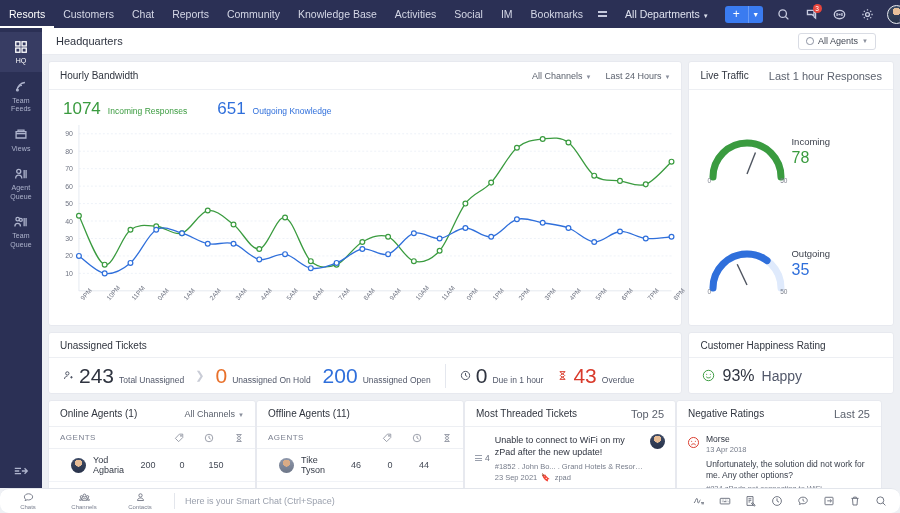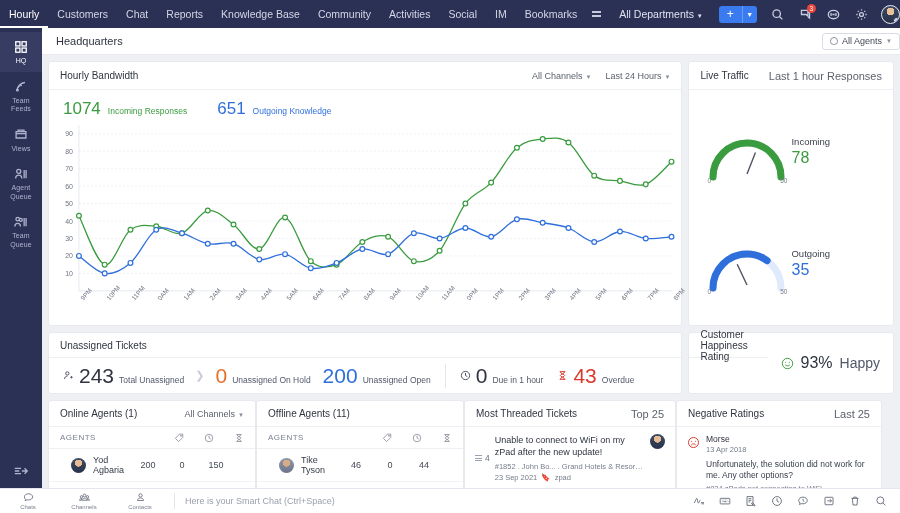--- a/index.html
+++ b/index.html
@@ -50,21 +50,21 @@
   .rail-item.active { background:#373c63; color:#ffffff; }
   .rail-item .r-ico { height: 15px; display:flex; align-items:center; justify-content:center; }
   .rail-item .r-ico svg { width:14px; height:14px; fill:none; stroke:currentColor; stroke-width:1.5; }
   .rail-label { font-size: 7px; line-height: 8.5px; margin-top: 3px; letter-spacing:.1px; }
   .rail-bottom { margin-top:auto; padding-bottom: 10px; }
   .rail-bottom .r-ico svg { width:16px; height:16px; }
 
   
   .page-head {
     position:absolute; top:28px; left:42px; right:0; height:27px;
-    background:#ffffff; display:flex; align-items:center; padding: 0 0 0 14px;
+    background:#ffffff; display:flex; align-items:center; padding: 0 24px 0 14px;
     border-bottom:1px solid #e9ebf0;
   }
   .page-title { font-size:11px; color:#2f3440; }
   .all-agents-btn {
     margin-left:auto; display:flex; align-items:center; gap:4px;
     border:1px solid #d9dce4; border-radius:3px; height:17px; padding:0 7px;
     font-size:9px; color:#434955; background:#fff; cursor:pointer;
   }
   .ag-ico { width:8px; height:8px; border:1.2px solid #8d93a3; border-radius:50% 50% 45% 45%; }
 
@@ -108,21 +108,21 @@
   .g-scale span { font-size:6.5px; color:#7a7f8b; }
   .g-meta { }
   .g-name { font-size:9.5px; color:#3d424d; margin-bottom:2px; }
   .g-val { font-size:16px; }
   .g-val.green { color:#3a9b3f; }
   .g-val.blue { color:#2f6fdb; }
 
   
   .row2 { display:flex; gap:6px; height:62px; margin-top:6px; }
   .unassigned { width:636px; display:flex; flex-direction:column; }
-  .happiness { width:206px; display:flex; }
+  .happiness { width:206px; display:flex; flex-direction:column; }
   .ua-head { height:25px; display:flex; align-items:center; padding:0 11px; border-bottom:1px solid #edeff3; }
   .ua-body { flex:1; display:flex; align-items:center; padding:0 14px; gap:0; }
   .ua-item { display:flex; align-items:baseline; gap:5px; }
   .ua-ico { width:11px; height:11px; display:inline-flex; align-items:center; justify-content:center; align-self:center; }
   .ua-ico svg { width:11px; height:11px; fill:none; stroke-width:1.4; }
   .ua-n { font-size:21px; }
   .ua-t { font-size:8.5px; color:#52586a; }
   .ua-sep { margin:0 11px; color:#c9ccd6; font-size:11px; }
   .ua-vline { width:1px; height:24px; background:#e4e7ee; margin:0 14px; align-self:center; }
   .hp-body { flex:1; display:flex; align-items:center; padding:0 13px; gap:7px; }
@@ -160,42 +160,42 @@
 
   .neg-row { padding:7px 10px 0 10px; display:flex; }
   .neg-face { width:13px; height:13px; flex:none; margin-right:6px; margin-top:1px; }
   .neg-name { font-size:8.5px; color:#2f3440; }
   .neg-date { font-size:7.5px; color:#777d8b; margin-top:1px; }
   .neg-text { font-size:8.5px; color:#3b414d; line-height:11px; margin-top:5px; }
   .neg-link { font-size:7.5px; color:#777d8b; margin-top:3px; }
 
   
   .bottombar { position:absolute; left:0; right:0; bottom:0; height:25px; background:#ffffff;
-               border-top:1px solid #e3e6ec; display:flex; align-items:center; z-index:25; }
+               border-top:1px solid #e3e6ec; display:flex; align-items:center; z-index:25;border-radius:9px; }
   .bb-item { width:56px; text-align:center; color:#6d7280; cursor:pointer; }
   .bb-item svg { width:11px; height:11px; fill:none; stroke:#6d7280; stroke-width:1.3; display:block; margin:0 auto; }
   .bb-lbl { font-size:6px; margin-top:1px; color:#7b8090; }
   .bb-sep { width:1px; height:16px; background:#e3e6ec; margin:0 6px; }
   .bb-input { flex:1; font-size:9px; color:#9aa0ad; padding-left:4px; }
   .bb-right { display:flex; align-items:center; padding-right:6px; }
   .bb-ico { width:26px; height:25px; display:flex; align-items:center; justify-content:center; cursor:pointer; }
   .bb-ico svg { width:12px; height:12px; fill:none; stroke:#5f6573; stroke-width:1.3; }
 </style>
 </head>
 <body>
 
 <div class="app">
 
   <div class="topnav">
-    <div class="topnav-item active">Hourly</div>
+    <div class="topnav-item active">Resorts</div>
     <div class="topnav-item">Customers</div>
     <div class="topnav-item">Chat</div>
     <div class="topnav-item">Reports</div>
+    <div class="topnav-item">Community</div>
     <div class="topnav-item">Knowledge Base</div>
-    <div class="topnav-item">Community</div>
     <div class="topnav-item">Activities</div>
     <div class="topnav-item">Social</div>
     <div class="topnav-item">IM</div>
     <div class="topnav-item">Bookmarks</div>
     <div class="hamburger">
         <i></i>
         <i></i>
       </div>
 
     <div class="topnav-right">

